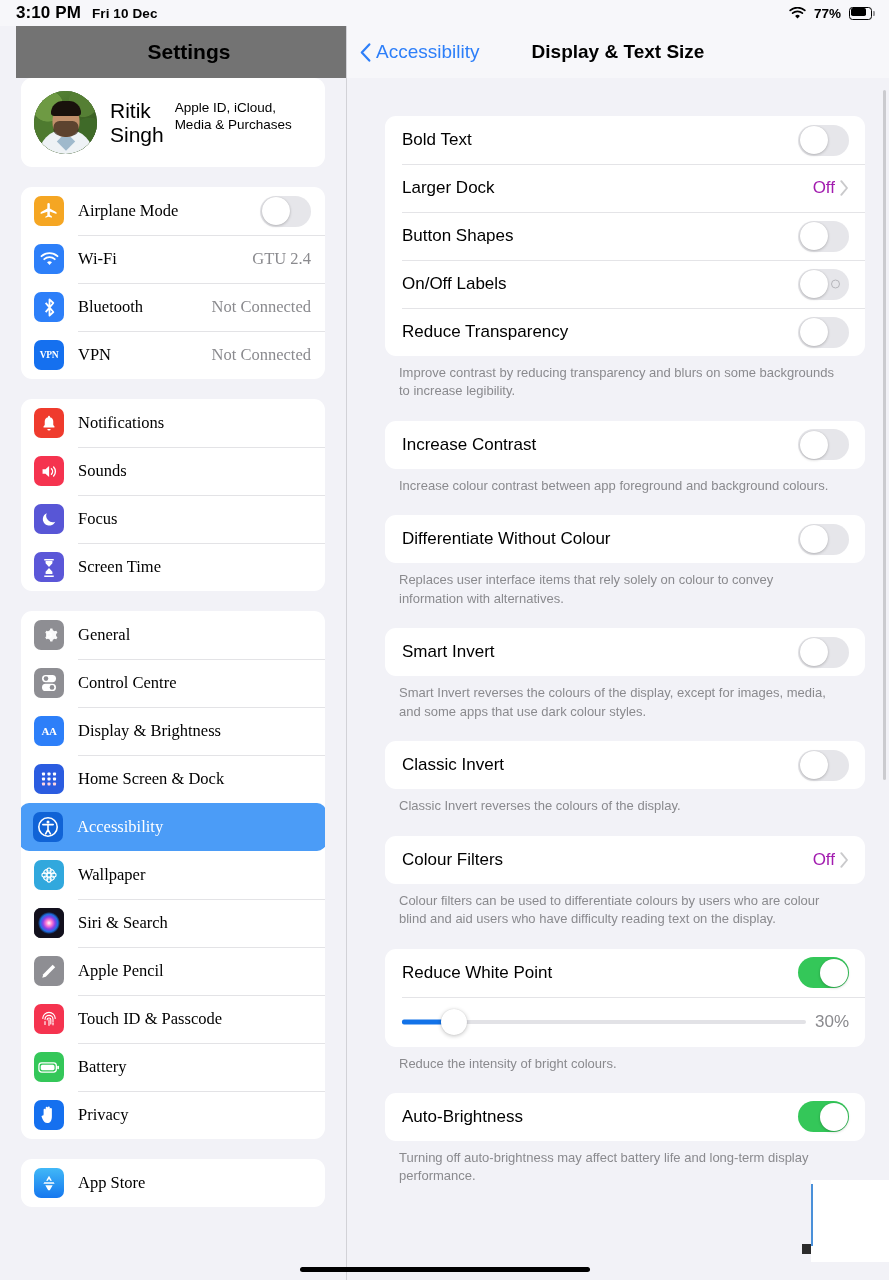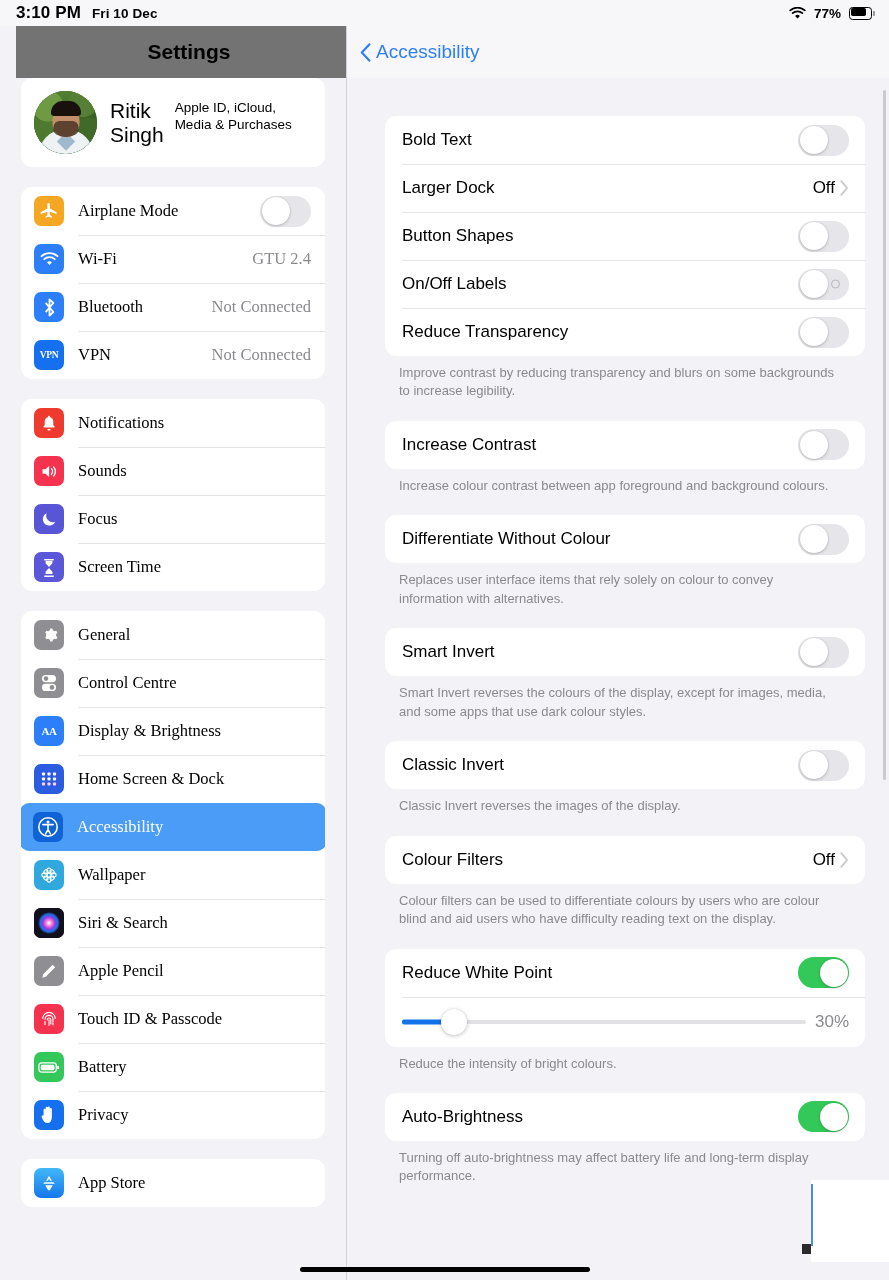--- a/index.html
+++ b/index.html
@@ -182,21 +182,21 @@
     display: flex; align-items: center;
     min-height: 48px; padding: 0 16px 0 17px;
     position: relative;
   }
   .card-row + .card-row::before {
     content: ""; position: absolute; left: 17px; right: 0; top: 0;
     height: 1px; background: #e4e4e7;
   }
   .card-row-label { font-size: 17px; color: #000; }
   .card-row-value {
-    margin-left: auto; font-size: 17px; color: #000000; padding-right: 5px;
+    margin-left: auto; font-size: 17px; color: #a21caf; padding-right: 5px;
   }
   .chevron-right { width: 9px; height: 16px; display: block; opacity: .45; }
   .footnote {
     font-size: 13px; color: #8a8a8e; line-height: 1.42;
     padding: 8px 30px 0 14px;
     margin-bottom: 20px;
   }
 
   
   .toggle {
@@ -559,20 +559,21 @@
       </div>
 
       <div style="height:60px"></div>
     </div>
   </div>
 
   <div class="divider-v"></div>
 
   <div class="detail">
     <div class="detail-header">
+      <span class="detail-title">Display &amp; Text Size</span>
       <span class="back-btn">
         <svg class="chevron-left" viewBox="0 0 11 19">
           <path d="M9.3 1.4 1.8 9.5l7.5 8.1" stroke="#2d7ff9" stroke-width="2.2" fill="none" stroke-linecap="round" stroke-linejoin="round"></path>
         </svg>
         <span class="back-label">Accessibility</span>
       </span>
     </div>
 
     <div class="detail-scroll">
 
@@ -643,21 +644,21 @@
       <div class="footnote">Smart Invert reverses the colours of the display, except for images, media, and some apps that use dark colour styles.</div>
 
       <div class="card">
         <div class="card-row">
           <span class="card-row-label">Classic Invert</span>
           <span class="toggle">
               <span class="knob"></span>
             </span>
         </div>
       </div>
-      <div class="footnote">Classic Invert reverses the images of the display.</div>
+      <div class="footnote">Classic Invert reverses the colours of the display.</div>
 
       <div class="card">
         <div class="card-row">
           <span class="card-row-label">Colour Filters</span>
           <span class="card-row-value">Off</span>
           <svg class="chevron-right" viewBox="0 0 9 16">
             <path d="M1.3 1.2 7 8l-5.7 6.8" stroke="#8a8a8e" stroke-width="1.9" fill="none" stroke-linecap="round" stroke-linejoin="round"></path>
           </svg>
         </div>
       </div>

